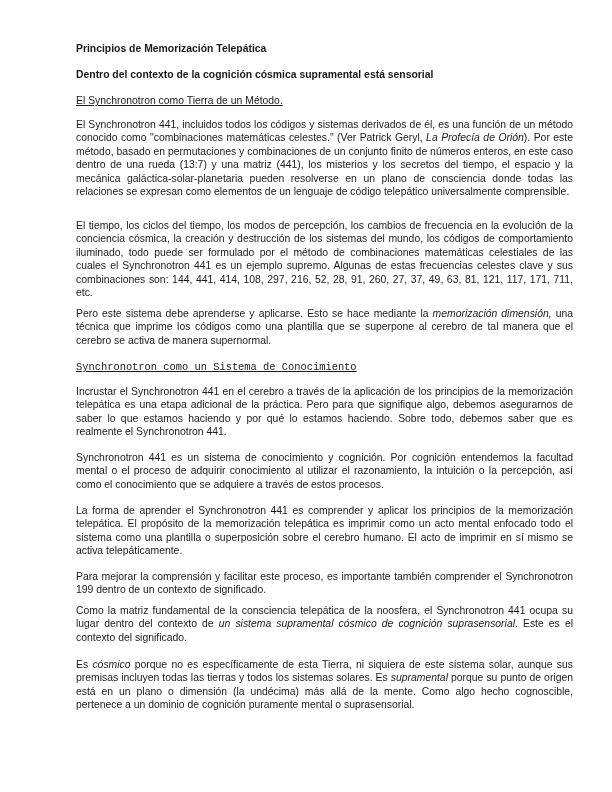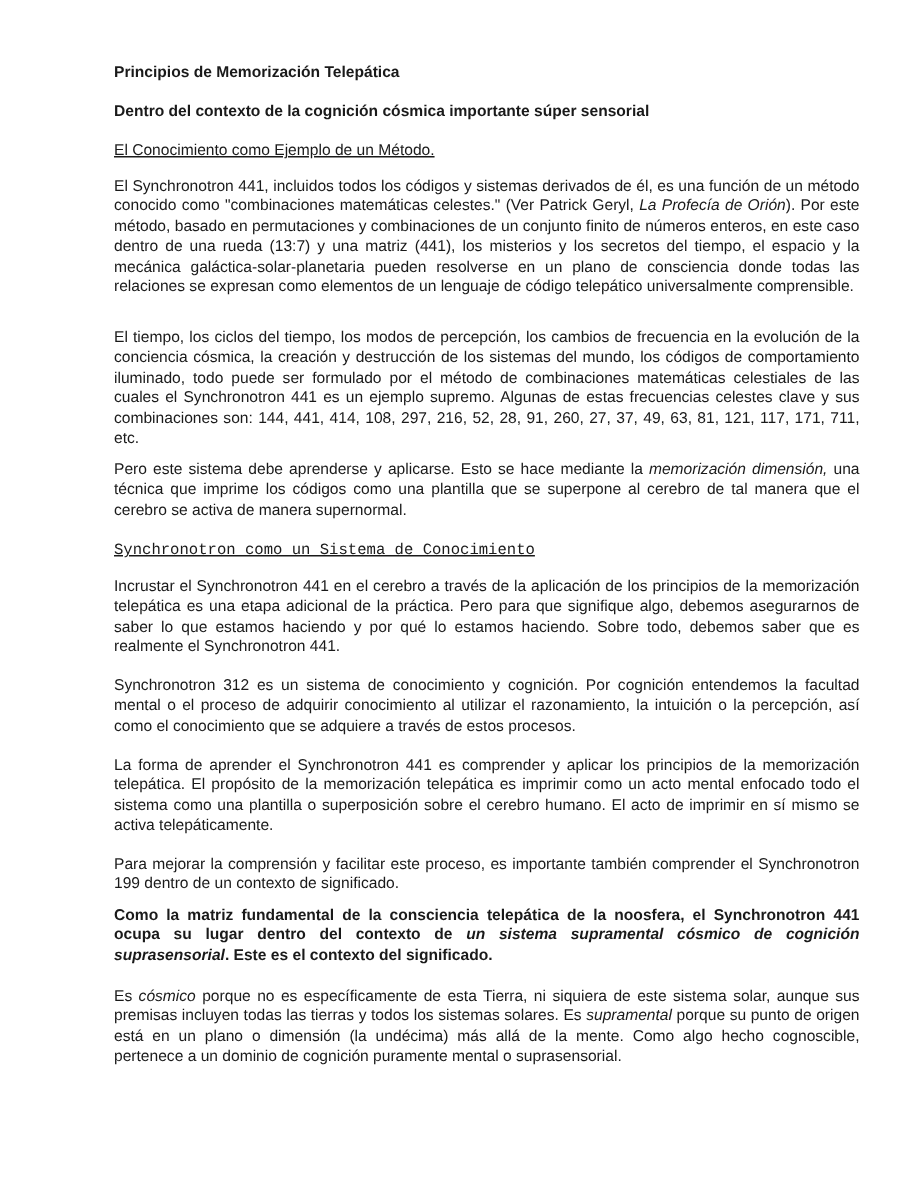--- a/index.html
+++ b/index.html
@@ -13,35 +13,35 @@
   .justify { text-align: justify; text-align-last: left; }
   .bold { font-weight: bold; }
   .ul { text-decoration: underline; }
   em { font-style: italic; }
 </style>
 </head>
 <body>
 
 <div class="page">
   <div class="block bold" style="top:42px;">Principios de Memorización Telepática</div>
-  <div class="block bold" style="top:68px;">Dentro del contexto de la cognición cósmica importante súper sensorial</div>
-  <div class="block ul" style="top:94px;">El Conocimiento como Ejemplo de un Método.</div>
+  <div class="block bold" style="top:68px;">Dentro del contexto de la cognición cósmica supramental está sensorial</div>
+  <div class="block ul" style="top:94px;">El Synchronotron como Tierra de un Método.</div>
 
   <p class="block justify" style="top:118px;"><span>El Synchronotron 441, incluidos todos los códigos y sistemas derivados de él, es una función de un método conocido como "combinaciones matemáticas celestes." (Ver Patrick Geryl, </span><em>La Profecía de Orión</em><span>). Por este método, basado en permutaciones y combinaciones de un conjunto finito de números enteros, en este caso dentro de una rueda (13:7) y una matriz (441), los misterios y los secretos del tiempo, el espacio y la mecánica galáctica-solar-planetaria pueden resolverse en un plano de consciencia donde todas las relaciones se expresan como elementos de un lenguaje de código telepático universalmente comprensible.</span></p>
 
   <p class="block justify" style="top:219px;">El tiempo, los ciclos del tiempo, los modos de percepción, los cambios de frecuencia en la evolución de la conciencia cósmica, la creación y destrucción de los sistemas del mundo, los códigos de comportamiento iluminado, todo puede ser formulado por el método de combinaciones matemáticas celestiales de las cuales el Synchronotron 441 es un ejemplo supremo. Algunas de estas frecuencias celestes clave y sus combinaciones son: 144, 441, 414, 108, 297, 216, 52, 28, 91, 260, 27, 37, 49, 63, 81, 121, 117, 171, 711, etc.</p>
 
   <p class="block justify" style="top:307px;"><span>Pero este sistema debe aprenderse y aplicarse. Esto se hace mediante la </span><em>memorización dimensión,</em><span> una técnica que imprime los códigos como una plantilla que se superpone al cerebro de tal manera que el cerebro se activa de manera supernormal.</span></p>
 
   <div class="block ul" style="top:361px;font-family:Liberation Mono, monospace;">Synchronotron como un Sistema de Conocimiento</div>
 
   <p class="block justify" style="top:385px;">Incrustar el Synchronotron 441 en el cerebro a través de la aplicación de los principios de la memorización telepática es una etapa adicional de la práctica. Pero para que signifique algo, debemos asegurarnos de saber lo que estamos haciendo y por qué lo estamos haciendo. Sobre todo, debemos saber que es realmente el Synchronotron 441.</p>
 
-  <p class="block justify" style="top:451px;">Synchronotron 312 es un sistema de conocimiento y cognición. Por cognición entendemos la facultad mental o el proceso de adquirir conocimiento al utilizar el razonamiento, la intuición o la percepción, así como el conocimiento que se adquiere a través de estos procesos.</p>
+  <p class="block justify" style="top:451px;">Synchronotron 441 es un sistema de conocimiento y cognición. Por cognición entendemos la facultad mental o el proceso de adquirir conocimiento al utilizar el razonamiento, la intuición o la percepción, así como el conocimiento que se adquiere a través de estos procesos.</p>
 
   <p class="block justify" style="top:504px;">La forma de aprender el Synchronotron 441 es comprender y aplicar los principios de la memorización telepática. El propósito de la memorización telepática es imprimir como un acto mental enfocado todo el sistema como una plantilla o superposición sobre el cerebro humano. El acto de imprimir en sí mismo se activa telepáticamente.</p>
 
   <p class="block justify" style="top:570px;">Para mejorar la comprensión y facilitar este proceso, es importante también comprender el Synchronotron 199 dentro de un contexto de significado.</p>
 
-  <p class="block justify" style="top:604px;font-weight:bold;"><span>Como la matriz fundamental de la consciencia telepática de la noosfera, el Synchronotron 441 ocupa su lugar dentro del contexto de </span><em>un sistema supramental cósmico de cognición suprasensorial</em><span>. Este es el contexto del significado.</span></p>
+  <p class="block justify" style="top:604px;"><span>Como la matriz fundamental de la consciencia telepática de la noosfera, el Synchronotron 441 ocupa su lugar dentro del contexto de </span><em>un sistema supramental cósmico de cognición suprasensorial</em><span>. Este es el contexto del significado.</span></p>
 
   <p class="block justify" style="top:658px;"><span>Es </span><em>cósmico</em><span> porque no es específicamente de esta Tierra, ni siquiera de este sistema solar, aunque sus premisas incluyen todas las tierras y todos los sistemas solares. Es </span><em>supramental</em><span> porque su punto de origen está en un plano o dimensión (la undécima) más allá de la mente. Como algo hecho cognoscible, pertenece a un dominio de cognición puramente mental o suprasensorial.</span></p>
 </div>
 
 </body></html>

